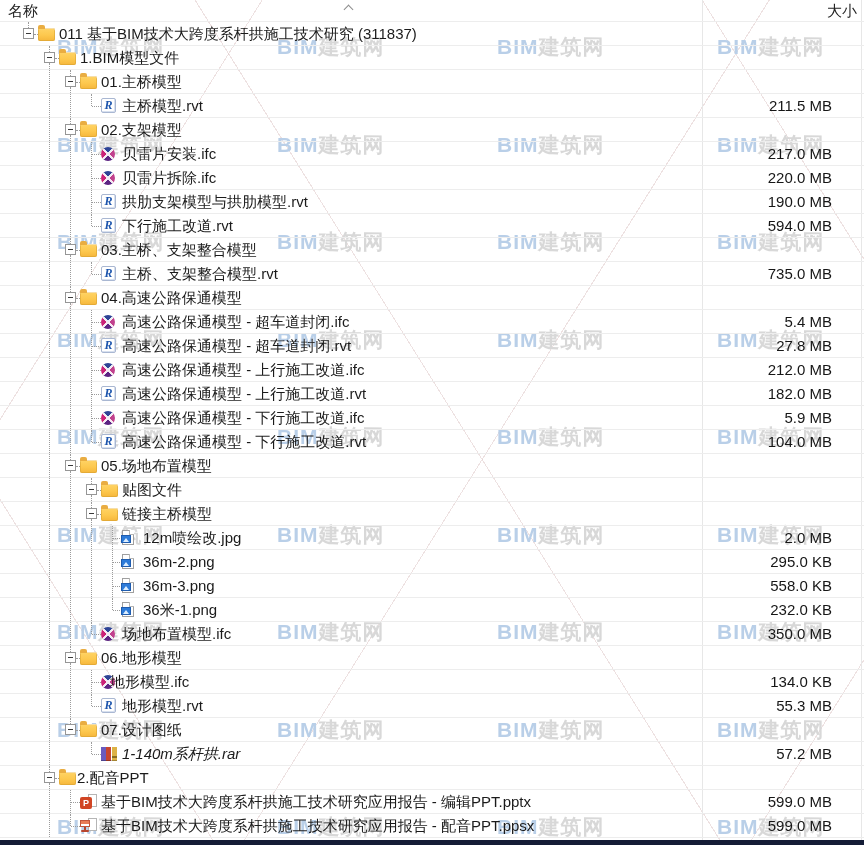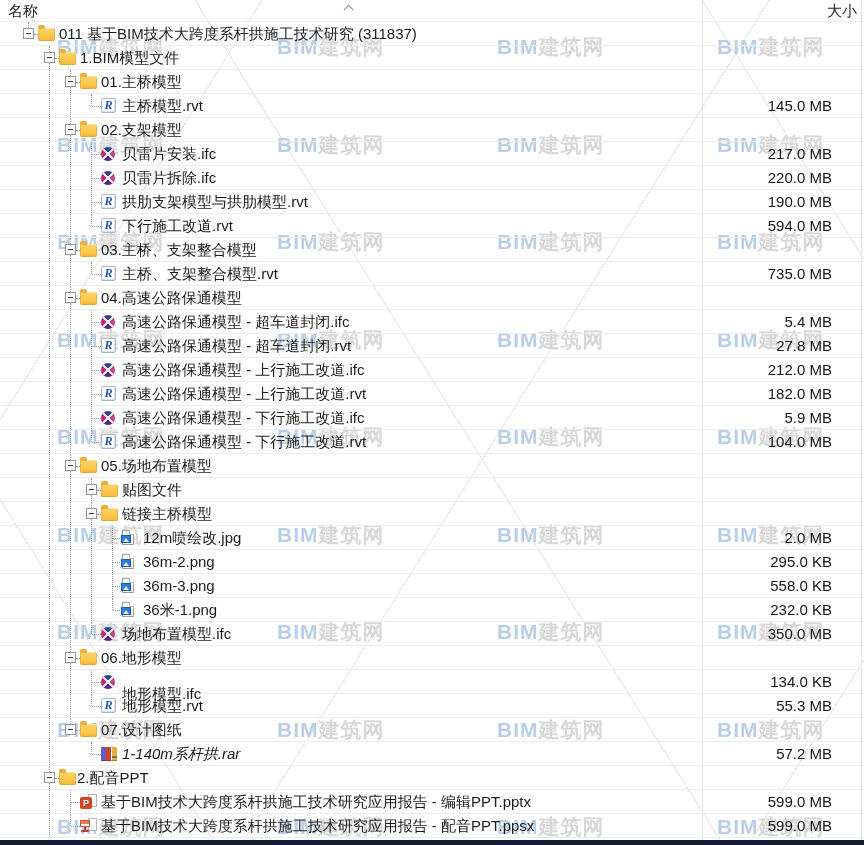--- a/index.html
+++ b/index.html
@@ -149,21 +149,21 @@
         <i style="left:80px;" class="ic ic-folder"></i>
         <span class="lbl" style="left:101px;">01.主桥模型</span>
       </div>
       <div class="row">
         <span class="vd" style="left:49px;top:0;bottom:0;"></span>
         <span class="vd" style="left:70px;top:0;bottom:0;"></span>
         <span class="vd" style="left:91px;top:0;height:12px;"></span>
         <span class="hd" style="left:92px;width:9px;"></span>
         <i style="left:101px;" class="ic ic-rvt">R</i>
         <span class="lbl" style="left:122px;">主桥模型.rvt</span>
-        <span class="size">145.0 MB</span>
+        <span class="size">211.5 MB</span>
       </div>
       <div class="row">
         <span class="vd" style="left:49px;top:0;bottom:0;"></span>
         <span class="vd" style="left:70px;top:0;height:6px;"></span>
         <span class="vd" style="left:70px;top:17px;bottom:0;"></span>
         <span class="hd" style="left:76px;width:4px;"></span>
         <span class="exp" style="left:65px;"></span>
         <i style="left:80px;" class="ic ic-folder"></i>
         <span class="lbl" style="left:101px;">02.支架模型</span>
       </div>
@@ -378,21 +378,21 @@
         <span class="exp" style="left:65px;"></span>
         <i style="left:80px;" class="ic ic-folder"></i>
         <span class="lbl" style="left:101px;">06.地形模型</span>
       </div>
       <div class="row">
         <span class="vd" style="left:49px;top:0;bottom:0;"></span>
         <span class="vd" style="left:70px;top:0;bottom:0;"></span>
         <span class="vd" style="left:91px;top:0;bottom:0;"></span>
         <span class="hd" style="left:92px;width:9px;"></span>
         <i style="left:101px;" class="ic ic-ifc"></i>
-        <span class="lbl" style="left:122px;margin-top:12px;">地形模型.ifc</span>
+        <span class="lbl" style="left:110px;">地形模型.ifc</span>
         <span class="size">134.0 KB</span>
       </div>
       <div class="row">
         <span class="vd" style="left:49px;top:0;bottom:0;"></span>
         <span class="vd" style="left:70px;top:0;bottom:0;"></span>
         <span class="vd" style="left:91px;top:0;height:12px;"></span>
         <span class="hd" style="left:92px;width:9px;"></span>
         <i style="left:101px;" class="ic ic-rvt">R</i>
         <span class="lbl" style="left:122px;">地形模型.rvt</span>
         <span class="size">55.3 MB</span>

